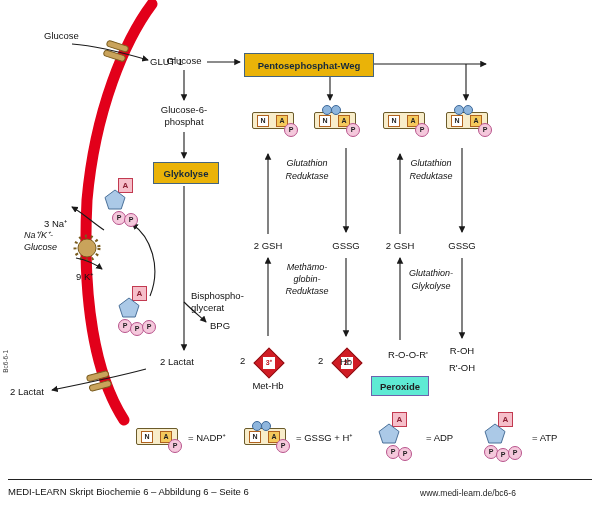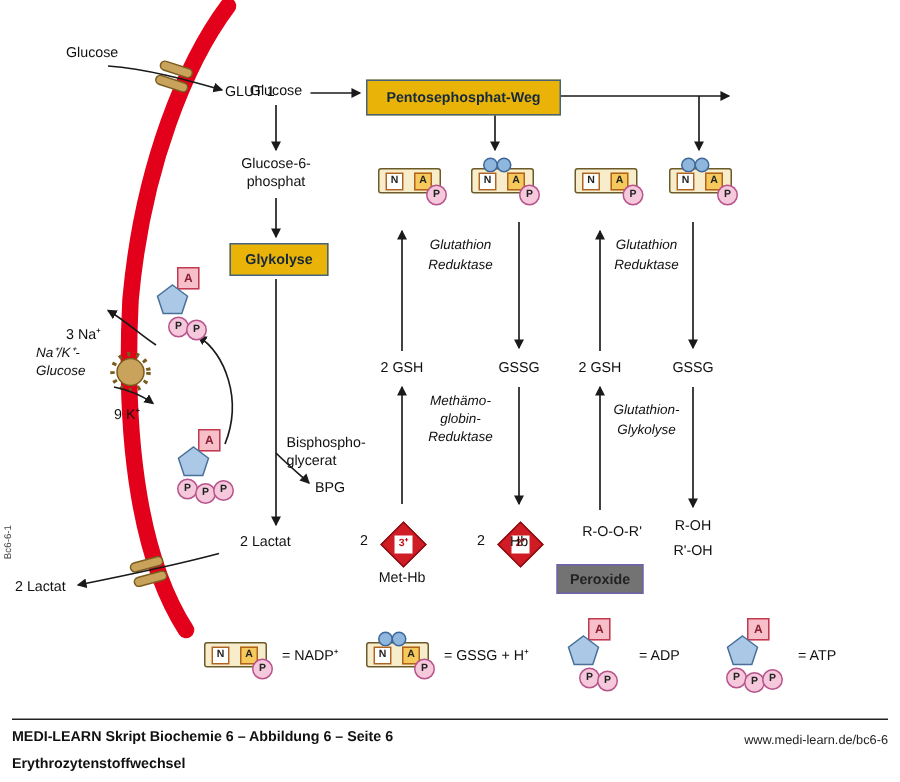--- a/index.html
+++ b/index.html
@@ -8,21 +8,21 @@
   svg{position:absolute;left:0;top:0;}
   
   .t{position:absolute;font-size:9.5px;color:#111;white-space:nowrap;line-height:11px;}
   .tc{text-align:center;}
   .it{font-style:italic;font-size:9px;}
   .b{font-weight:normal;margin-top:20px;}
   
   .pbox{position:absolute;display:flex;align-items:center;justify-content:center;
         font-size:9.5px;font-weight:bold;color:#15293d;background:#eab308;border:1px solid #44647e;}
   .xbox{position:absolute;display:flex;align-items:center;justify-content:center;
-        font-size:9.5px;font-weight:bold;color:#222;background:#737373;border:1px solid #6f61ad;}
+        font-size:9.5px;font-weight:bold;color:#222;background:#5eead4;border:1px solid #6f61ad;}
   
   .nadp{position:absolute;width:40px;height:15px;background:#f8edca;border:1px solid #6b5b2a;border-radius:2px;}
   .msq{position:absolute;top:2px;width:10px;height:10px;font-size:7px;font-weight:bold;
        line-height:10px;text-align:center;color:#222;}
   .msq.w{left:4px;background:#ffffff;border:1px solid #b0621f;}
   .msq.y{left:23px;background:#f5c95c;border:1px solid #b0621f;}
   .pcirc{position:absolute;width:12px;height:12px;border-radius:50%;background:#f5c8dc;
          border:1px solid #b8548c;font-size:7px;font-weight:bold;line-height:12px;text-align:center;color:#222;}
   .nadp .pcirc{right:-5px;bottom:-9px;}
   .hdot{position:absolute;width:8px;height:8px;border-radius:50%;background:#8fb6dd;border:1px solid #3d6899;top:-8px;}
@@ -34,22 +34,22 @@
   .pent{position:absolute;left:2px;top:11px;}
   .ntp .pcirc{position:absolute;}
   
   .dia{position:absolute;width:28px;height:28px;}
   .dsq{position:absolute;left:4px;top:4px;width:20px;height:20px;background:#d01c24;
        border:1px solid #8a0e12;transform:rotate(45deg);}
   .dch{position:absolute;left:8px;top:8px;width:12px;height:12px;background:#fff;border:1px solid #d01c24;
        font-size:7px;font-weight:bold;color:#c01018;text-align:center;line-height:12px;}
   
   .rule{position:absolute;left:8px;width:584px;top:479px;height:1px;background:#222;}
-  .foot{position:absolute;font-size:9.5px;font-weight:bold;color:#111;white-space:nowrap;}
-  .url{position:absolute;font-size:8.5px;color:#222;text-align:right;white-space:nowrap;}
+  .foot{position:absolute;font-size:9.5px;font-weight:normal;color:#111;white-space:nowrap;}
+  .url{position:absolute;font-size:8.5px;color:#222;white-space:nowrap;}
   .vcode{position:absolute;left:2px;top:350px;writing-mode:vertical-rl;transform:rotate(180deg);
          font-size:6.5px;color:#444;}
 </style>
 </head>
 <body>
 
 <div class="fig">
 
   <svg width="600" height="521" viewBox="0 0 600 521">
     <defs>
@@ -229,15 +229,14 @@
     <span class="pcirc" style="left:2px;top:33px">P</span>
     <span class="pcirc" style="left:14px;top:36px">P</span>
     <span class="pcirc" style="left:26px;top:34px">P</span>
   </div>
   <span class="t" style="left:532px;top:432px">= ATP</span>
 
   <span class="vcode">Bc6-6-1</span>
   <div class="rule"></div>
   <span class="foot" style="left:8px;top:486px">MEDI-LEARN Skript Biochemie 6 – Abbildung 6 – Seite 6</span>
   <span class="url" style="left:420px;top:488px;width:172px">www.medi-learn.de/bc6-6</span>
-  <span class="foot" style="left:8px;top:504px">Erythrozytenstoffwechsel</span>
 
 </div>
 
 </body></html>

